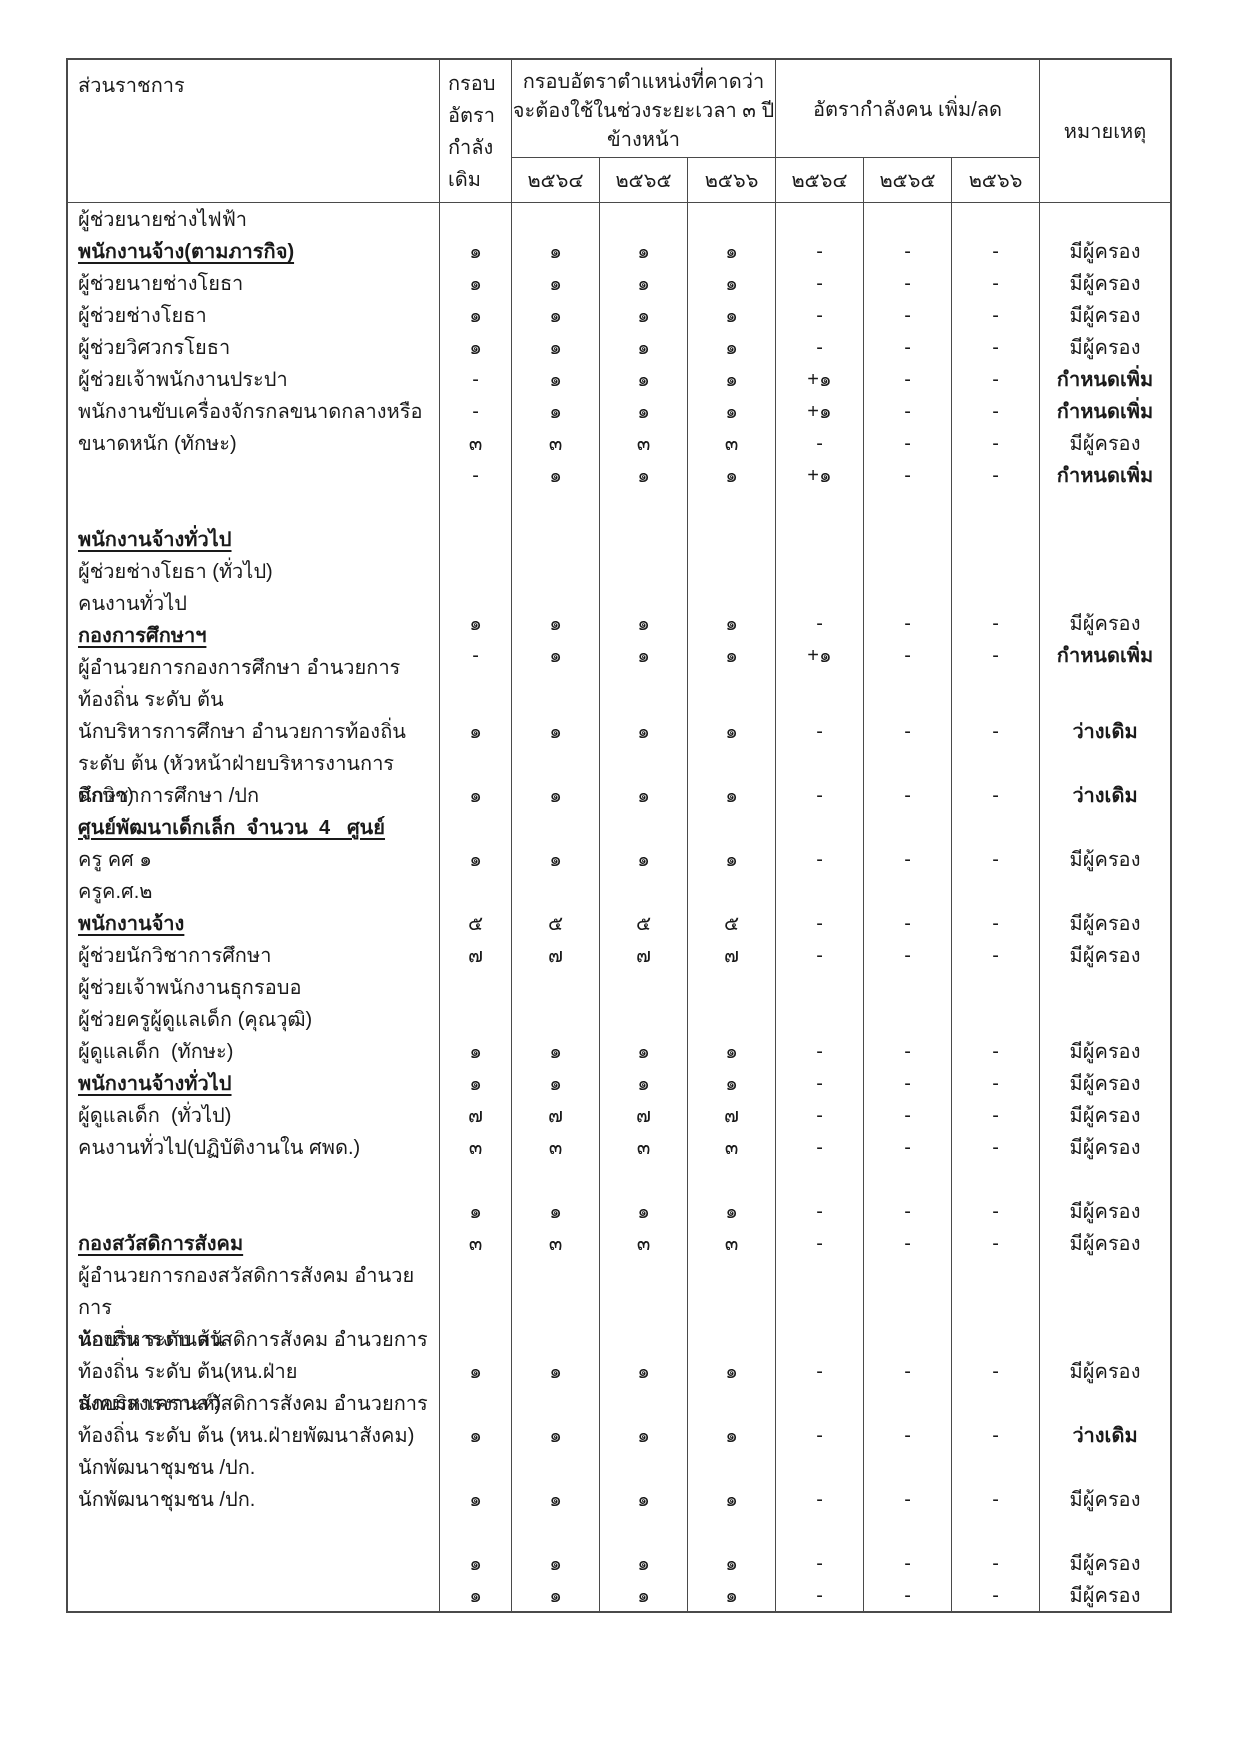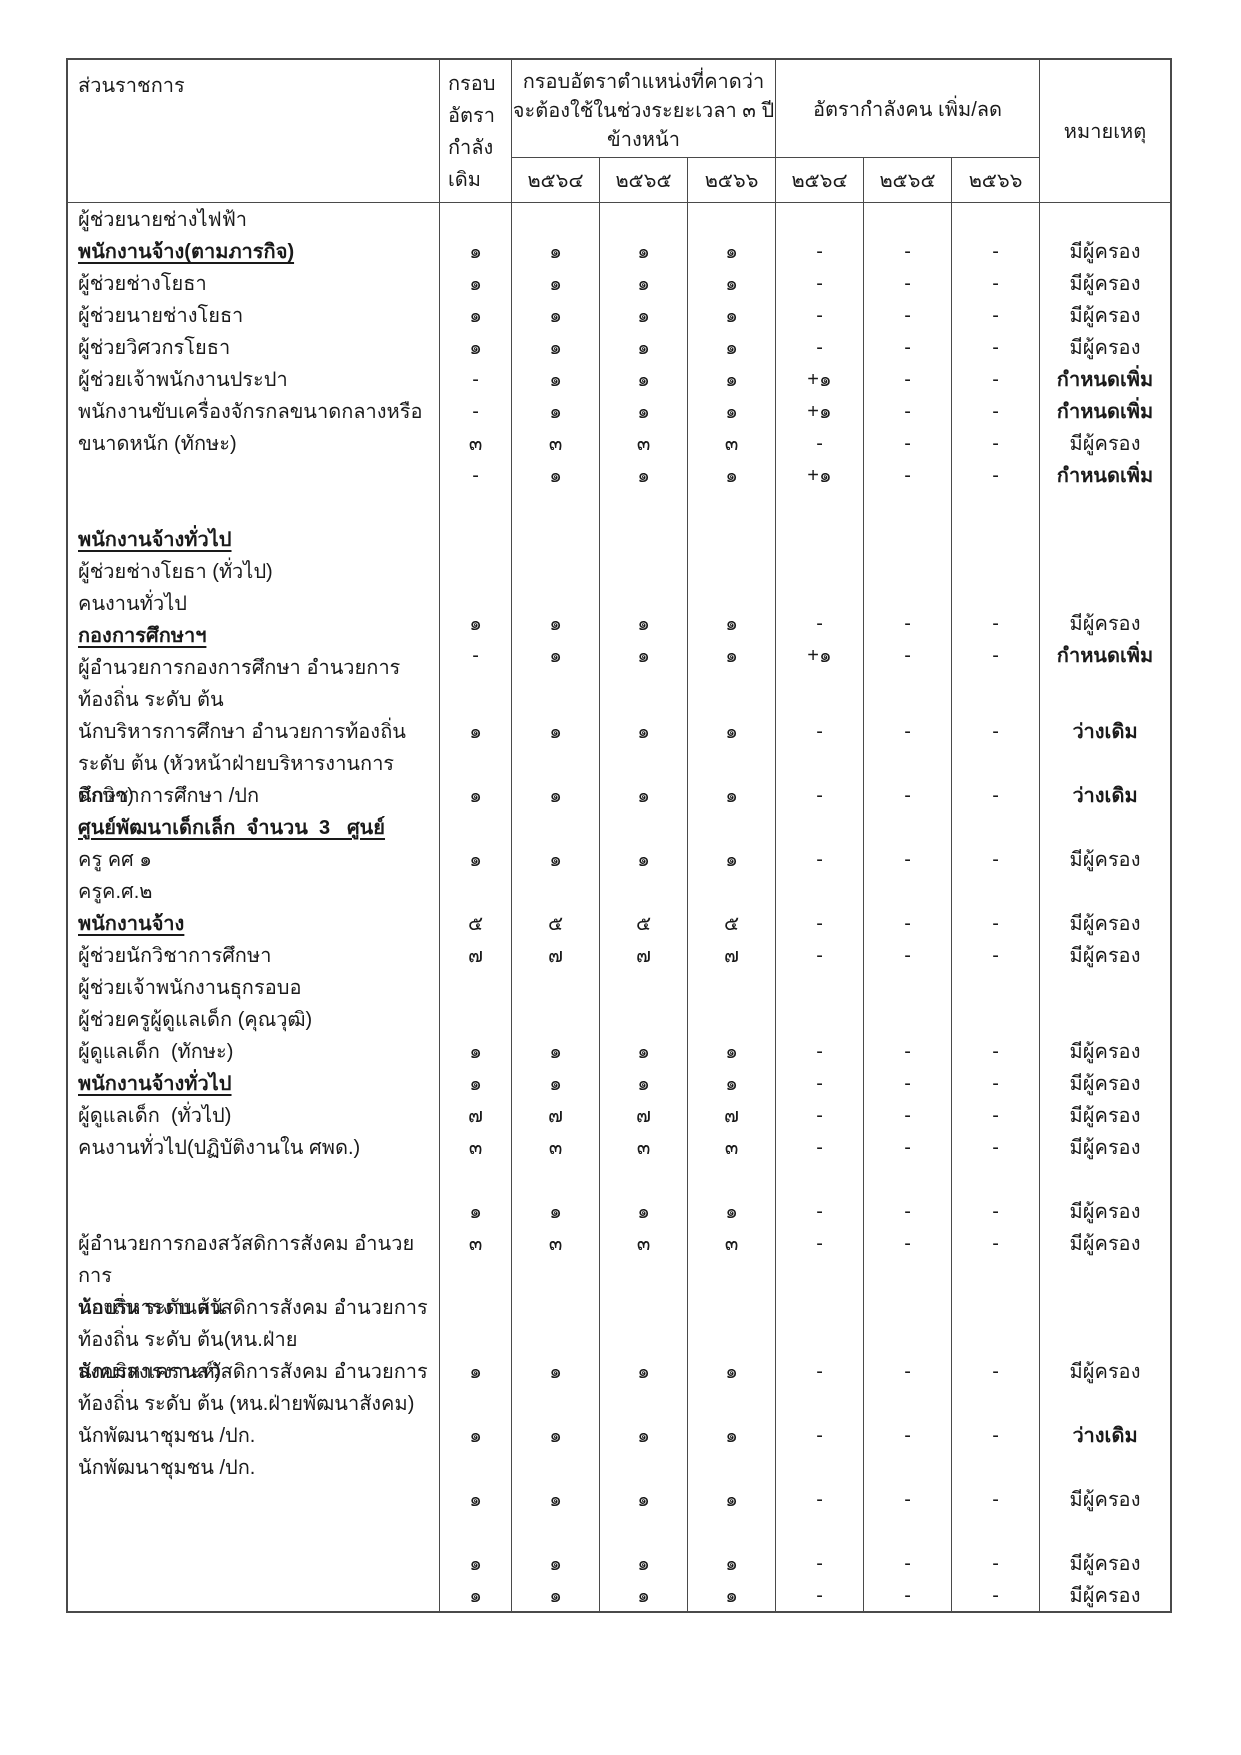--- a/index.html
+++ b/index.html
@@ -69,48 +69,49 @@
         <div class="h-year" style="grid-column: 4;">๒๕๖๕</div>
         <div class="h-year" style="grid-column: 5;">๒๕๖๖</div>
         <div class="h-year" style="grid-column: 6;">๒๕๖๔</div>
         <div class="h-year" style="grid-column: 7;">๒๕๖๕</div>
         <div class="h-year" style="grid-column: 8;">๒๕๖๖</div>
       </div>
     <div class="tbody" id="tbody">
         <div class="bcol">
           <div class="bcell label" style="height: 32px;">ผู้ช่วยนายช่างไฟฟ้า</div>
           <div class="bcell label section" style="height: 32px;">พนักงานจ้าง(ตามภารกิจ)</div>
+          <div class="bcell label" style="height: 32px;">ผู้ช่วยนายช่างโยธา</div>
           <div class="bcell label" style="height: 32px;">ผู้ช่วยช่างโยธา</div>
-          <div class="bcell label" style="height: 32px;">ผู้ช่วยนายช่างโยธา</div>
           <div class="bcell label" style="height: 32px;">ผู้ช่วยวิศวกรโยธา</div>
           <div class="bcell label" style="height: 32px;">ผู้ช่วยเจ้าพนักงานประปา</div>
           <div class="bcell label" style="height: 64px;">พนักงานขับเครื่องจักรกลขนาดกลางหรือ
 ขนาดหนัก (ทักษะ)</div>
           <div class="bcell label" style="height: 64px;"></div>
           <div class="bcell label section" style="height: 32px;">พนักงานจ้างทั่วไป</div>
           <div class="bcell label" style="height: 32px;">ผู้ช่วยช่างโยธา (ทั่วไป)</div>
           <div class="bcell label" style="height: 32px;">คนงานทั่วไป</div>
           <div class="bcell label section" style="height: 32px;">กองการศึกษาฯ</div>
           <div class="bcell label" style="height: 64px;">ผู้อำนวยการกองการศึกษา อำนวยการ
 ท้องถิ่น ระดับ ต้น</div>
           <div class="bcell label" style="height: 64px;">นักบริหารการศึกษา อำนวยการท้องถิ่น
 ระดับ ต้น (หัวหน้าฝ่ายบริหารงานการศึกษา)</div>
           <div class="bcell label" style="height: 32px;">นักวิชาการศึกษา /ปก</div>
-          <div class="bcell label section" style="height: 32px;">ศูนย์พัฒนาเด็กเล็ก  จำนวน  3   ศูนย์</div>
+          <div class="bcell label section" style="height: 32px;">ศูนย์พัฒนาเด็กเล็ก  จำนวน  4   ศูนย์</div>
           <div class="bcell label" style="height: 32px;">ครู คศ ๑</div>
           <div class="bcell label" style="height: 32px;">ครูค.ศ.๒</div>
           <div class="bcell label section" style="height: 32px;">พนักงานจ้าง</div>
           <div class="bcell label" style="height: 32px;">ผู้ช่วยนักวิชาการศึกษา</div>
           <div class="bcell label" style="height: 32px;">ผู้ช่วยเจ้าพนักงานธุกรอบอ</div>
           <div class="bcell label" style="height: 32px;">ผู้ช่วยครูผู้ดูแลเด็ก (คุณวุฒิ)</div>
           <div class="bcell label" style="height: 32px;">ผู้ดูแลเด็ก  (ทักษะ)</div>
           <div class="bcell label section" style="height: 32px;">พนักงานจ้างทั่วไป</div>
           <div class="bcell label" style="height: 32px;">ผู้ดูแลเด็ก  (ทั่วไป)</div>
           <div class="bcell label" style="height: 32px;">คนงานทั่วไป(ปฏิบัติงานใน ศพด.)</div>
           <div class="bcell label" style="height: 64px;"></div>
+          <div class="bcell label section" style="height: 32px;">กองสวัสดิการสังคม</div>
           <div class="bcell label" style="height: 64px;">ผู้อำนวยการกองสวัสดิการสังคม อำนวยการ
 ท้องถิ่น ระดับ ต้น</div>
           <div class="bcell label" style="height: 64px;">นักบริหารงานสวัสดิการสังคม อำนวยการ
 ท้องถิ่น ระดับ ต้น(หน.ฝ่ายสังคมสงเคราะห์)</div>
           <div class="bcell label" style="height: 64px;">นักบริหารงานสวัสดิการสังคม อำนวยการ
 ท้องถิ่น ระดับ ต้น (หน.ฝ่ายพัฒนาสังคม)</div>
           <div class="bcell label" style="height: 32px;">นักพัฒนาชุมชน /ปก.</div>
           <div class="bcell label" style="height: 32px;">นักพัฒนาชุมชน /ปก.</div>
         </div>
         <div class="bcol">

